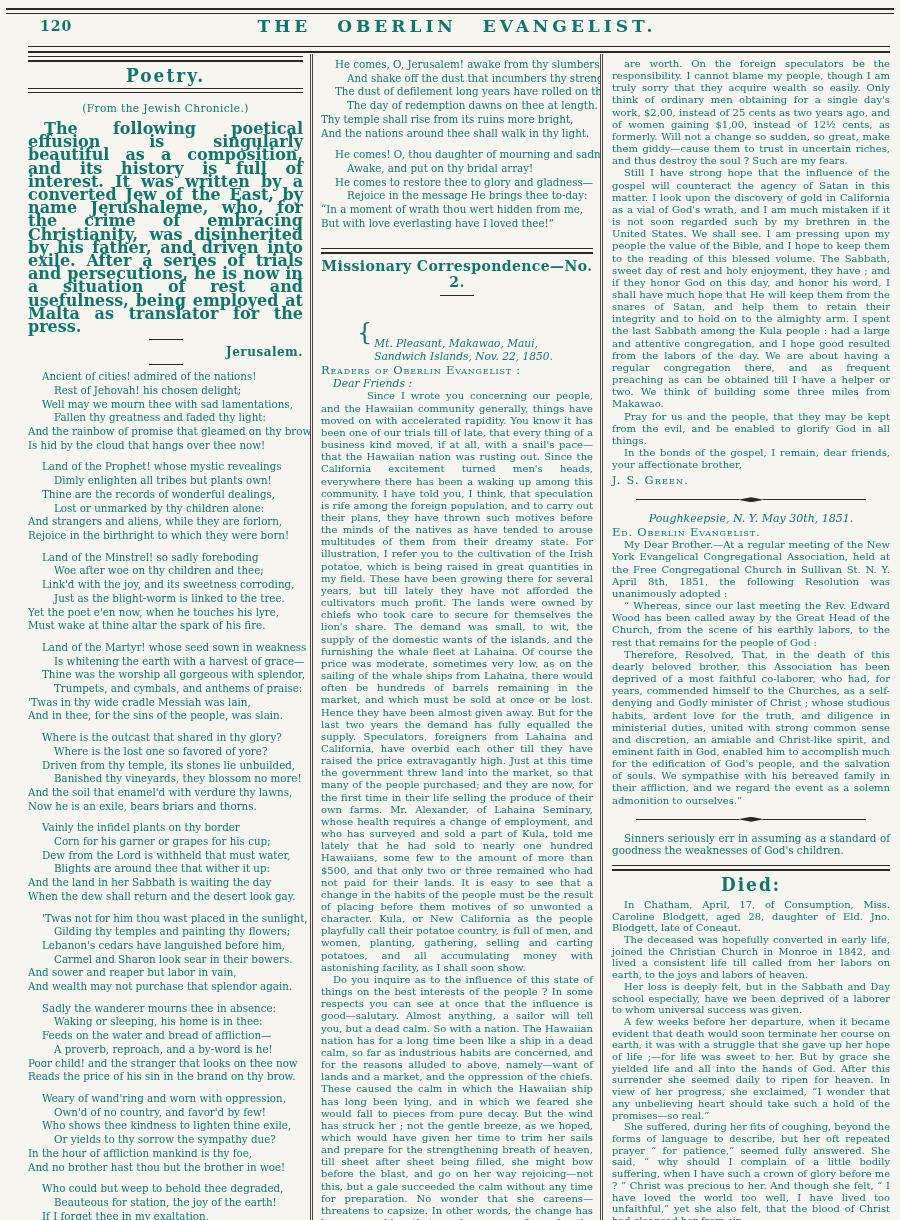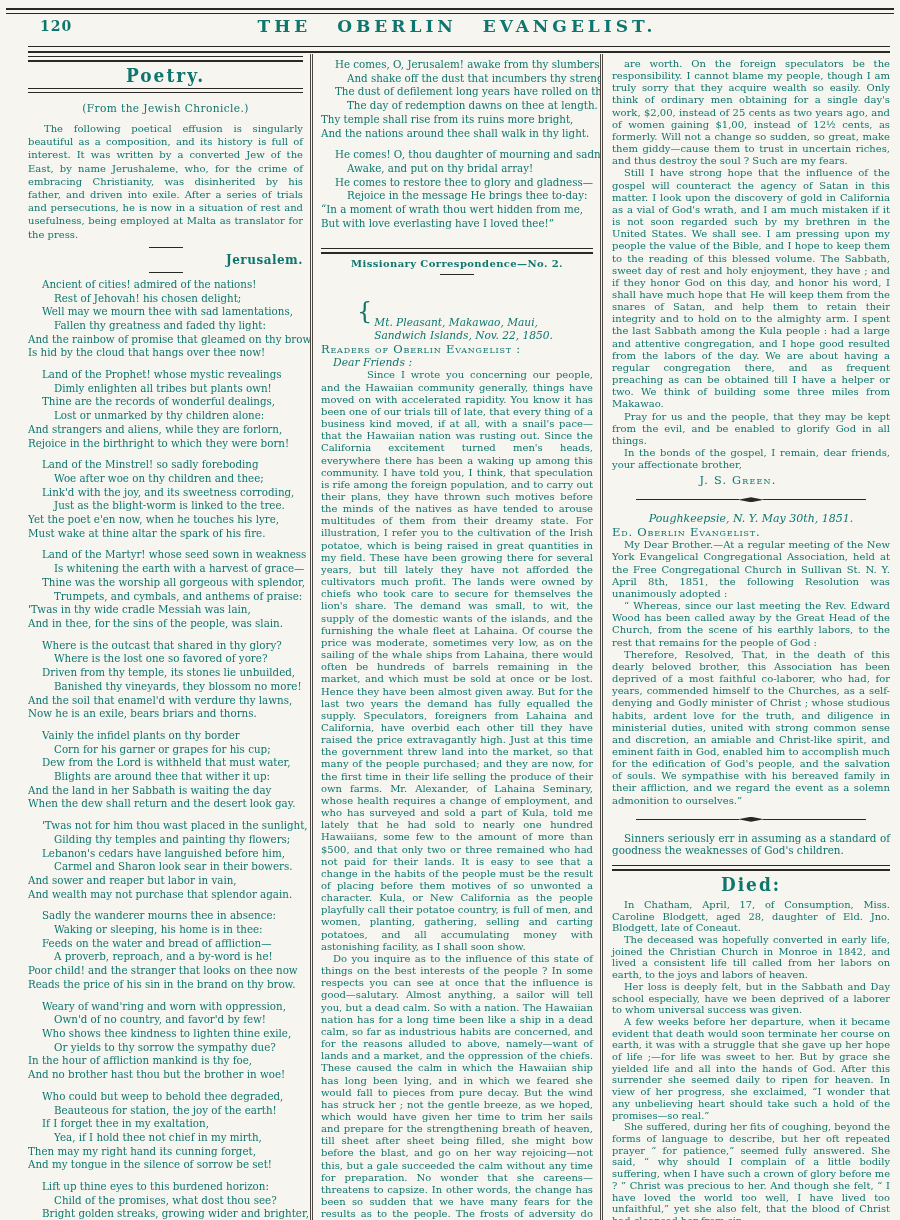--- a/index.html
+++ b/index.html
@@ -22,41 +22,41 @@
   .col1{width:282px;padding-right:7px;}
   .col2{width:290px;border-left:3px double #4a463f;padding:0 7px 0 8px;}
   .col3{width:292px;border-left:3px double #4a463f;padding:0 2px 0 9px;}
 
   
   .sect-rule{border-top:1px solid #2a2824;border-bottom:2px solid #2a2824;height:3px;margin:2px 0 4px 0;}
   .sect-rule.thin{border-bottom-width:1px;}
   .fraktur{font-weight:bold;text-align:center;font-size:17px;letter-spacing:2px;
     font-family:"DejaVu Serif",serif;transform:scaleY(1.05);}
   .source-line{text-align:center;font-size:10.6px;margin:9px 0 6px 0;letter-spacing:.4px;}
-  .intro{font-size:10px;line-height:13.2px;text-align:justify;text-indent:16px;margin:8px 0 6px 0;}
+  .intro{font-size:16px;line-height:13.2px;text-align:justify;text-indent:16px;margin:8px 0 6px 0;font-weight:bold;}
   .mini-rule{width:34px;border-top:1px solid #2a2824;margin:5px auto 5px auto;}
   .poem-title{text-align:right;font-weight:bold;font-size:12px;letter-spacing:.5px;margin:2px 0 3px 0;}
 
   
   .stanza{margin:0 0 8px 0;}
   .poem-line{font-size:10.3px;line-height:13.7px;white-space:nowrap;}
   .stanza .l0,.stanza .l2{padding-left:14px;}
   .stanza .l1,.stanza .l3{padding-left:26px;}
   .stanza .l4,.stanza .l5{padding-left:0;}
 
   
   .body-par{font-size:10px;line-height:12.15px;text-align:justify;text-indent:12px;margin:0;}
   .col2 .pars .body-par:first-child{text-indent:46px;}
-  .mc-heading{text-align:center;font-weight:bold;font-size:10px;letter-spacing:.4px;margin:4px 0 1px 0;}
+  .mc-heading{text-align:center;font-weight:bold;font-size:14px;letter-spacing:.4px;margin:4px 0 1px 0;}
   .dateline{display:flex;justify-content:flex-start;margin:2px 0 2px 36px;align-items:center;}
   .brace{font-size:24px;font-weight:normal;margin-right:2px;line-height:22px;}
   .dateline-lines{font-style:italic;font-size:10.6px;line-height:12.5px;margin-top:36px;}
   .salutation-caps{font-variant:small-caps;letter-spacing:.8px;font-size:11.5px;line-height:13px;}
   .salutation-it{font-style:italic;font-size:10.8px;padding-left:12px;line-height:13px;}
-  .signature{text-align:center;font-variant:small-caps;letter-spacing:1.2px;font-size:11.3px;margin:3px 26px 0 0;}
+  .signature{text-align:left;font-variant:small-caps;letter-spacing:1.2px;font-size:11.3px;margin:3px 26px 0 0;}
   .divider-diamond{display:flex;align-items:center;margin:10px 24px;}
   .divider-diamond .bar{flex:1;border-top:1px solid #2a2824;}
   .divider-diamond .diamond{width:26px;height:5px;background:#2a2824;margin:0 -1px;
     clip-path:polygon(0 50%,50% 0,100% 50%,50% 100%);}
   .pk-dateline{font-style:italic;text-align:center;font-size:11px;margin:6px 0 1px 0;}
   .aphorism{font-size:10.4px;line-height:12.6px;text-align:justify;text-indent:12px;margin:9px 0 8px 0;}
 
   
   .died-par{font-size:9.9px;line-height:11.7px;text-align:justify;text-indent:12px;margin:0;}
   .gap-s{height:4px;}.gap-m{height:8px;}

